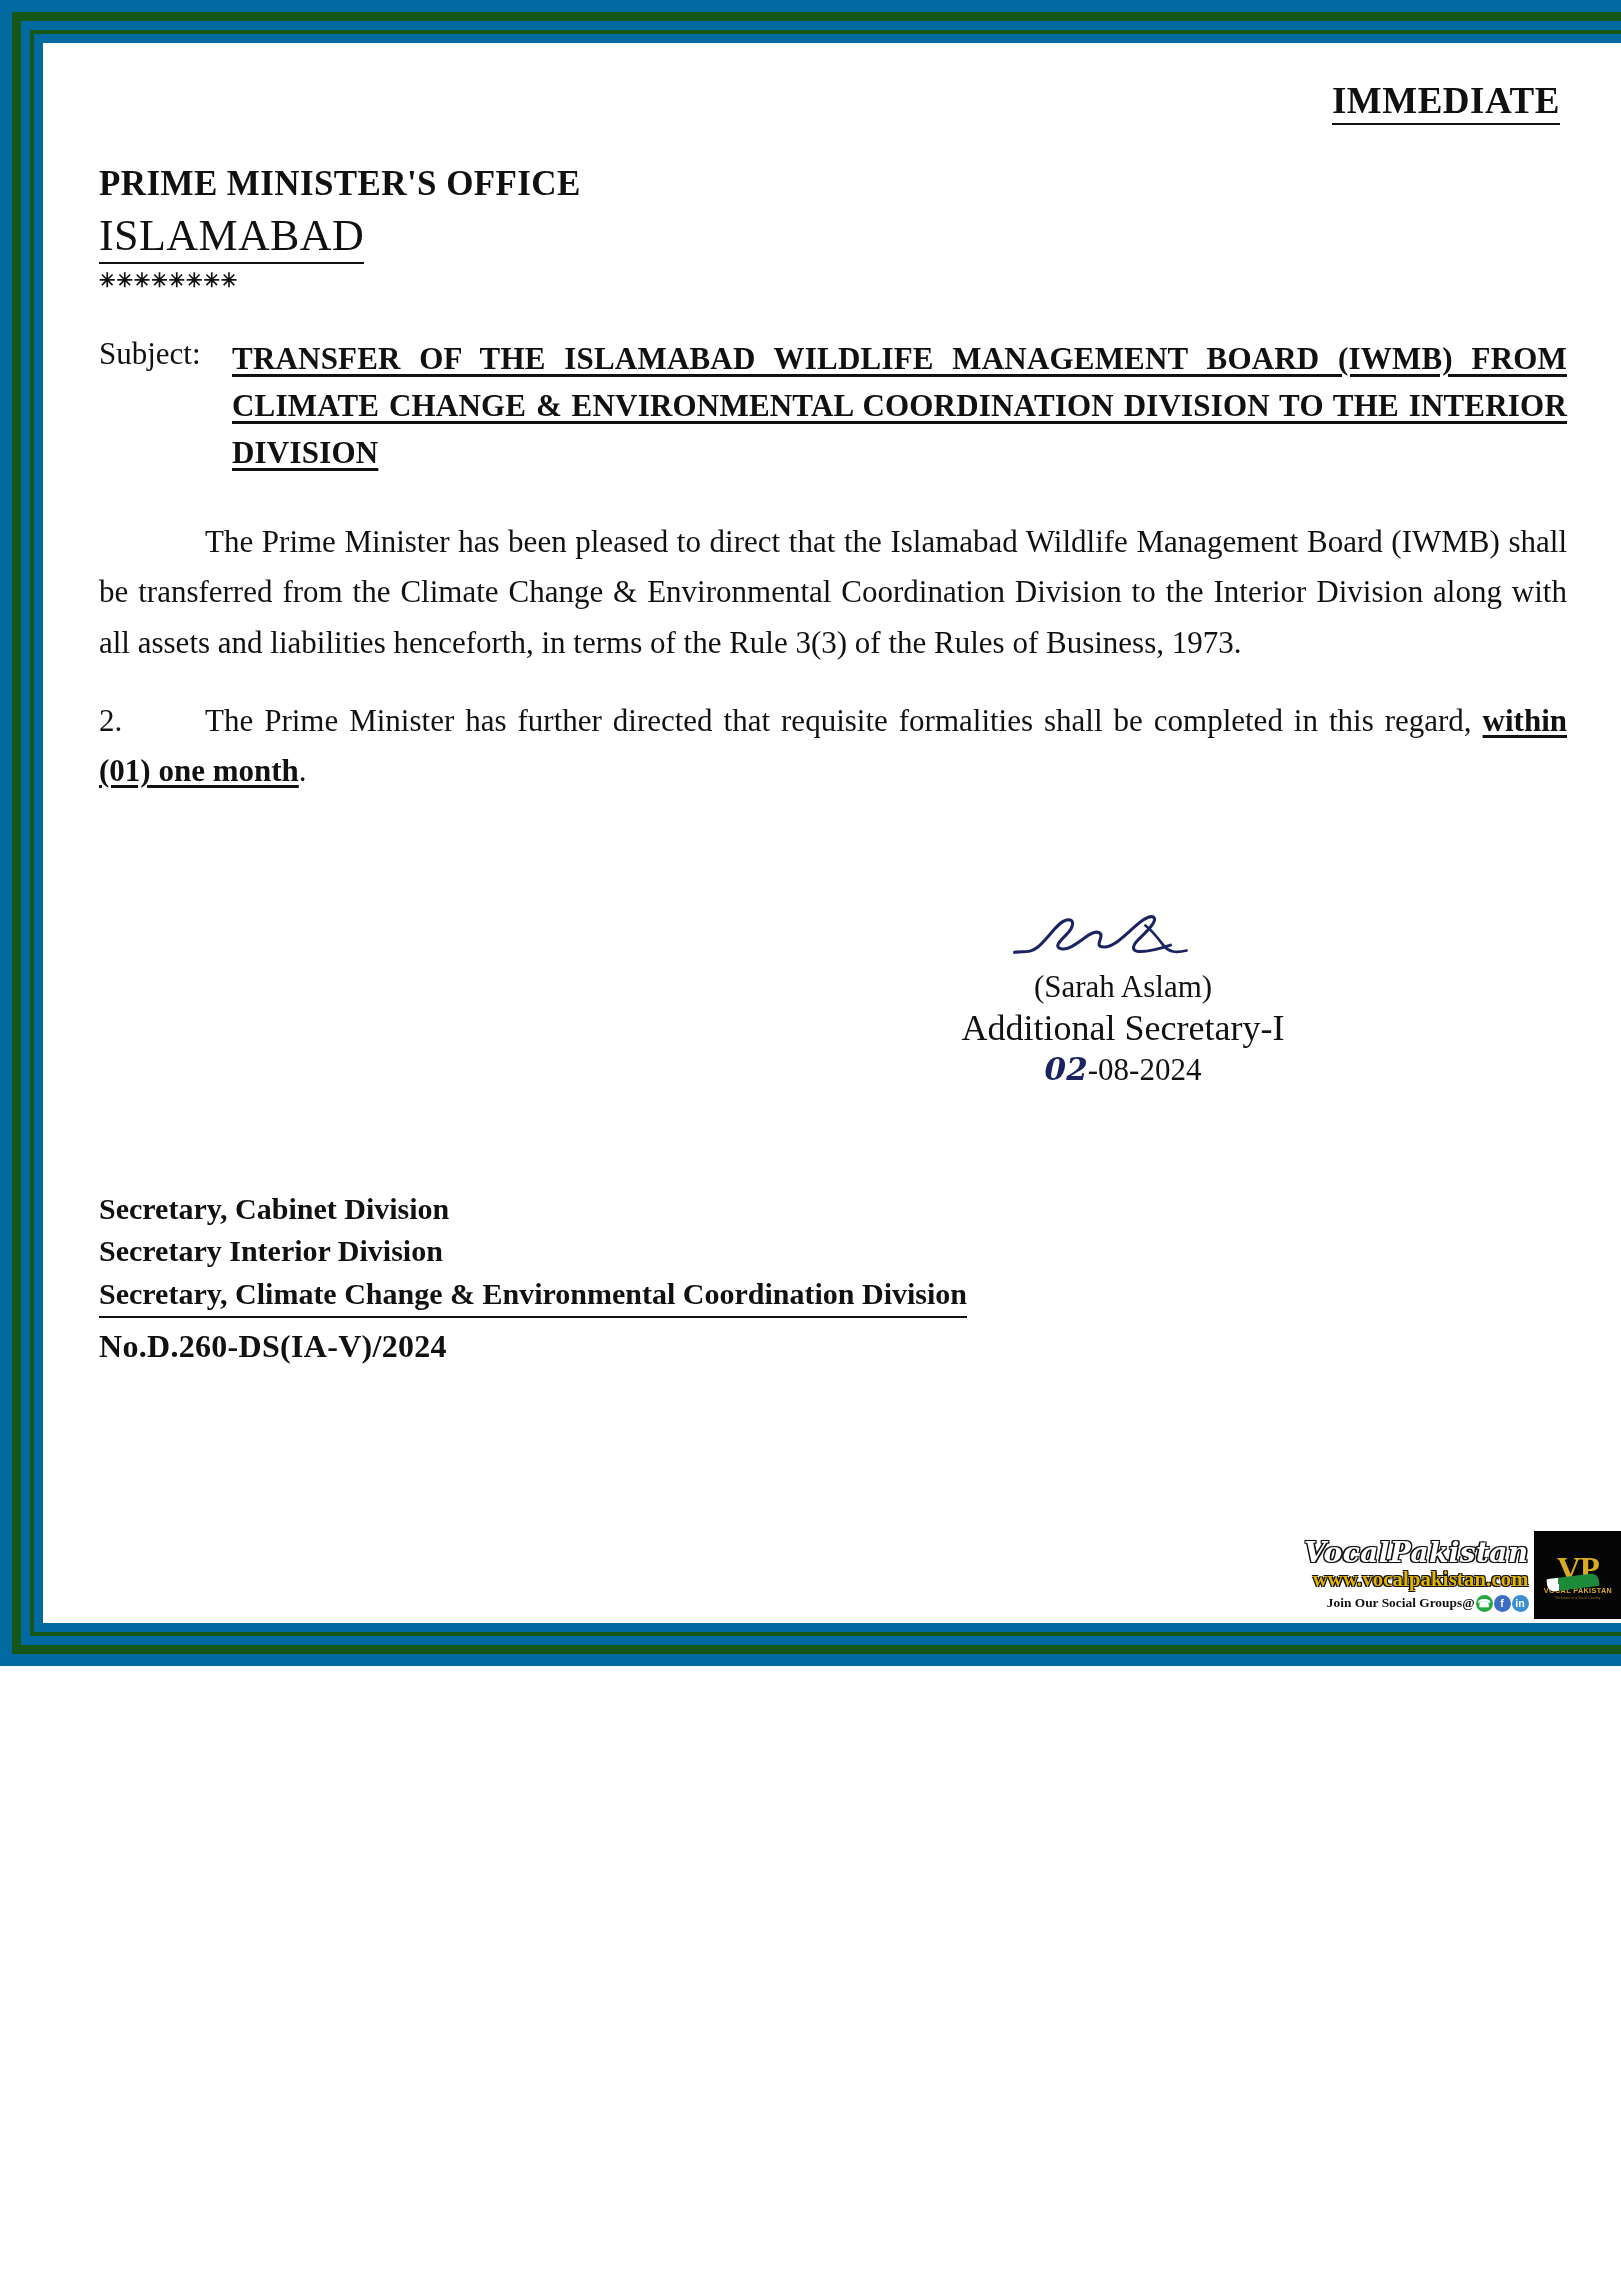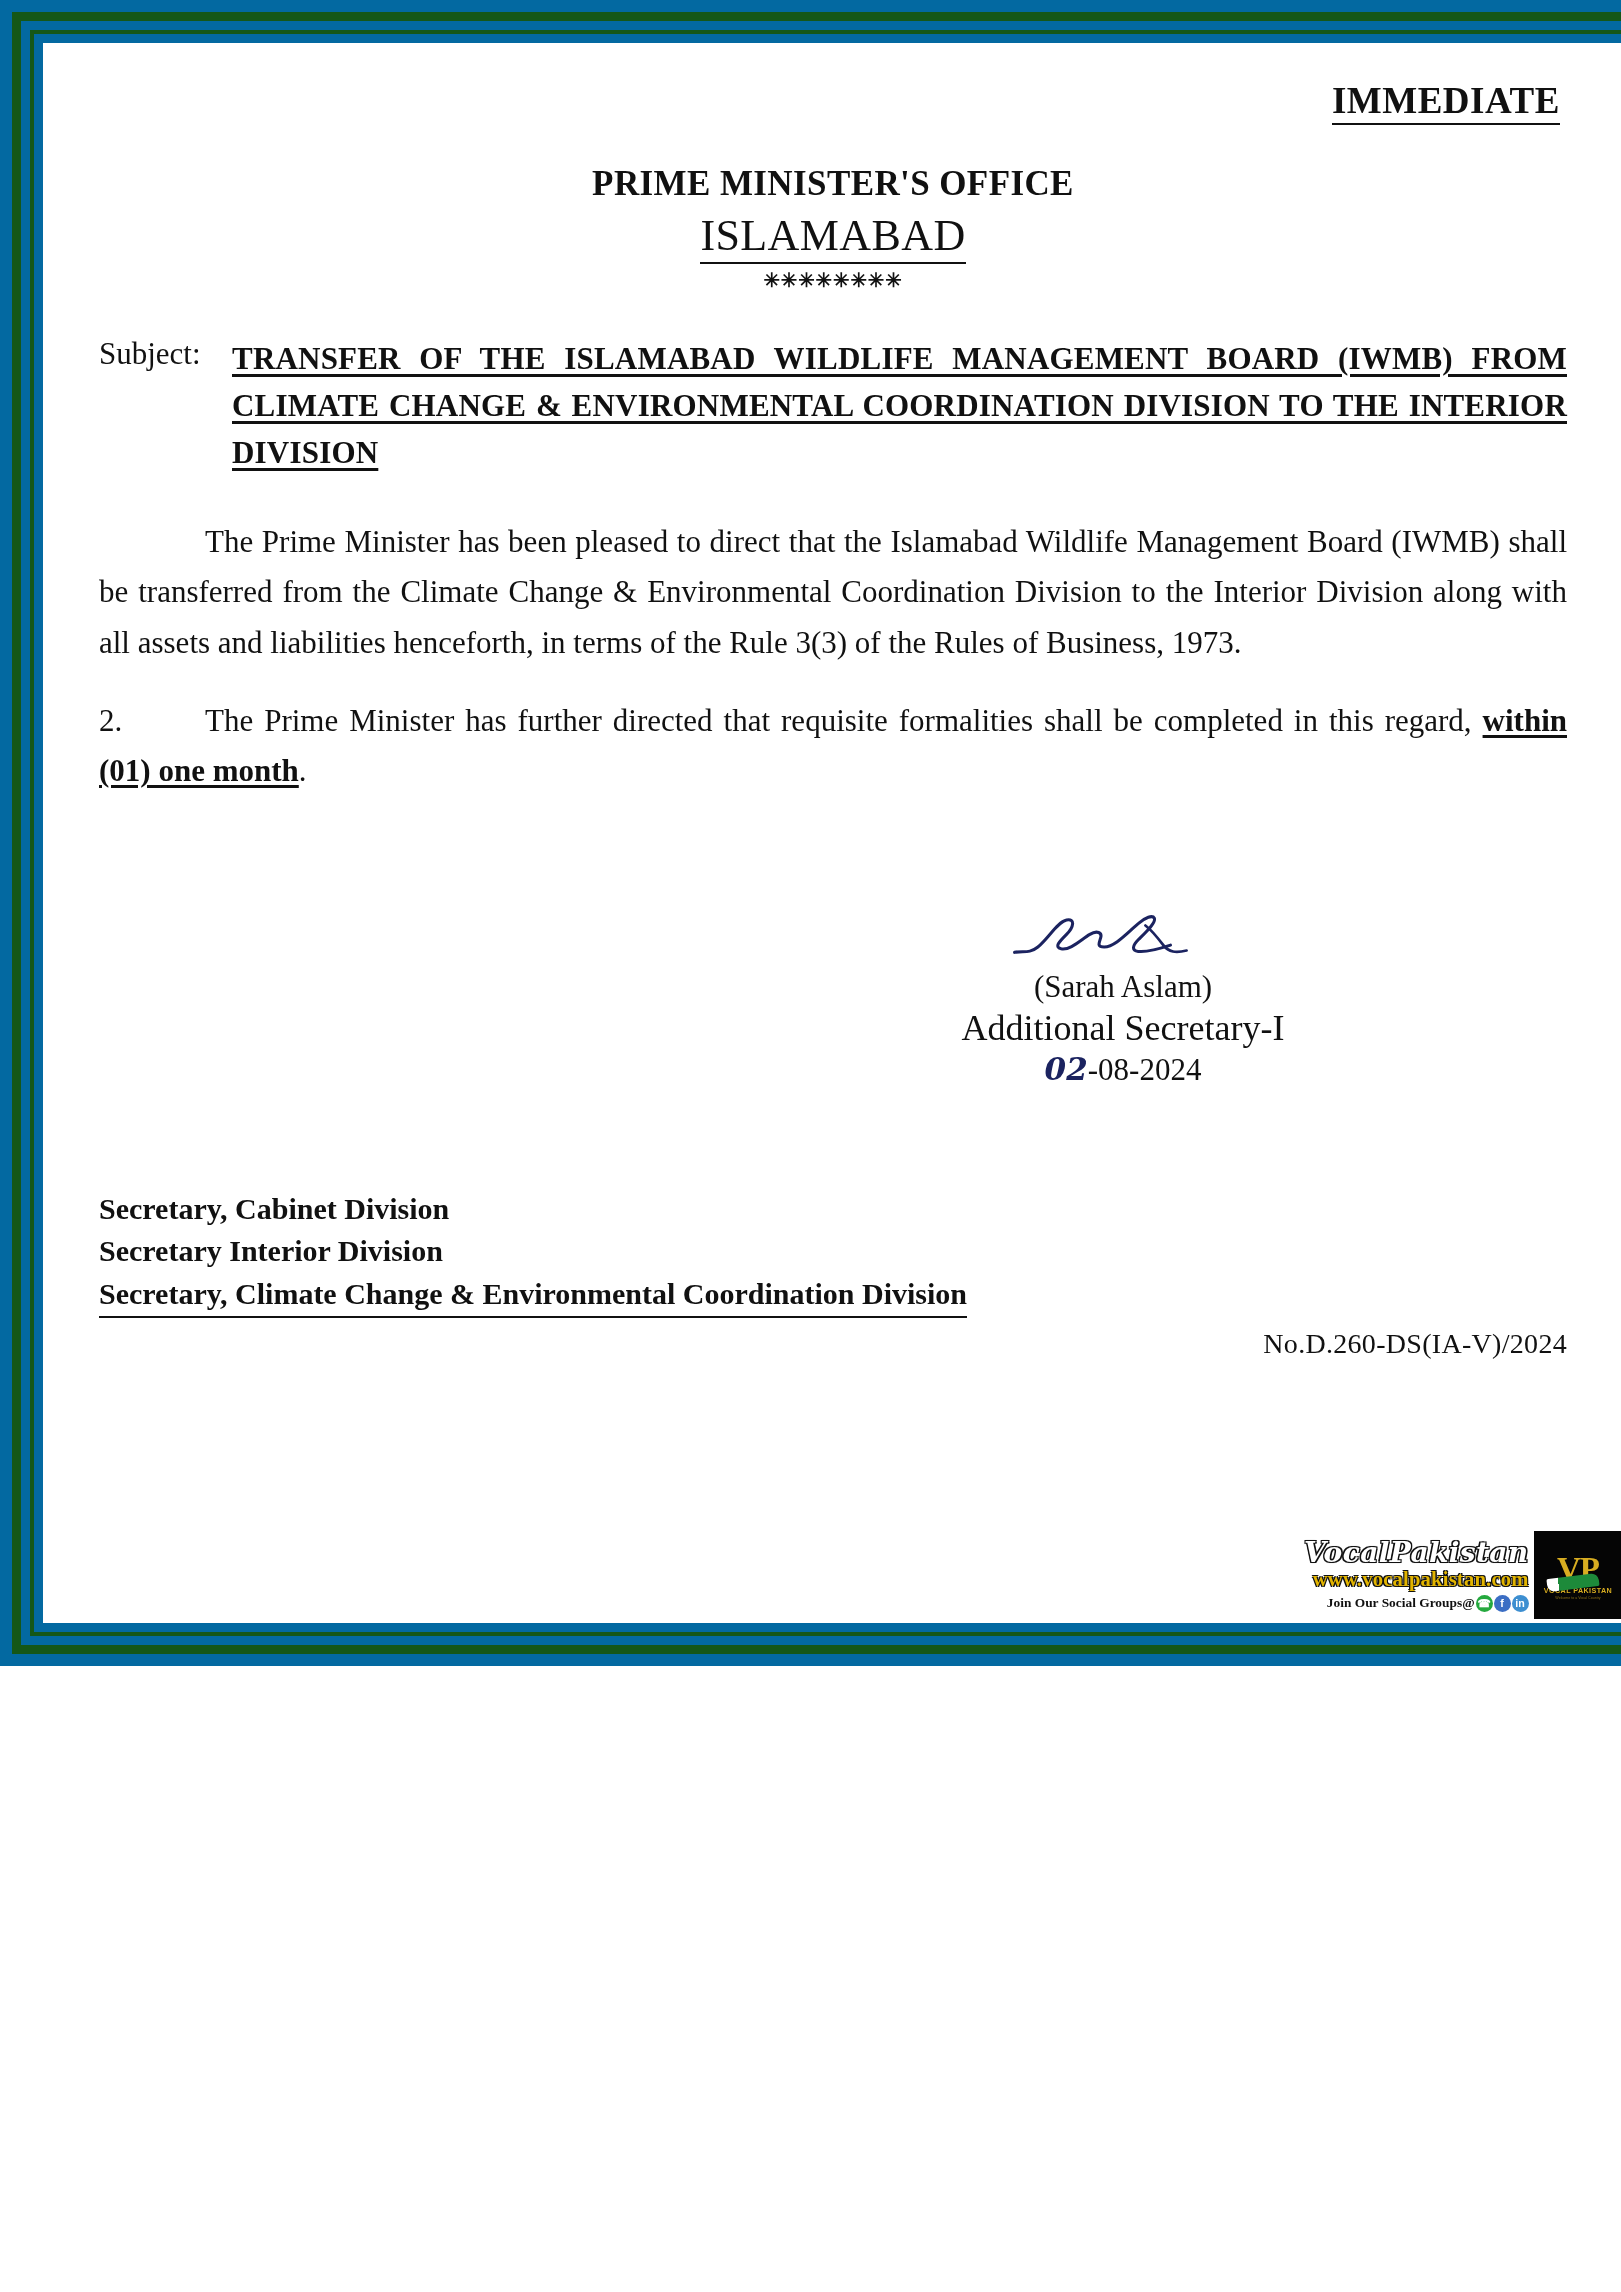--- a/index.html
+++ b/index.html
@@ -62,21 +62,21 @@
     font-weight: bold;
     font-size: 37px;
     letter-spacing: 0.5px;
     border-bottom: 2.7px solid #111;
     padding-bottom: 1.8px;
     display: inline-block;
     font-family: "Liberation Serif", "DejaVu Serif", serif;
   }
 
   .office-block {
-    text-align: center;
+    text-align: left;
     margin-top: 39px;
   }
   .office-line1 {
     font-weight: bold;
     font-size: 35px;
     letter-spacing: 0.4px;
     line-height: 1.12;
   }
   .office-line2 {
     font-weight: normal;
@@ -189,25 +189,24 @@
   }
   .dist-line {
     font-weight: bold;
   }
   .dist-line.underlined {
     display: inline-block;
     border-bottom: 2.7px solid #111;
     padding-bottom: 0.9px;
   }
   .file-no {
-    font-weight: normal;
-    font-size: 28px;
+    font-weight: bold;
+    font-size: 32px;
     margin-top: 5.4px;
     letter-spacing: 0.3px;
-    text-align: right;
   }
 
   
   .watermark {
     position: absolute;
     right: 47px;
     bottom: 47px;
     display: flex;
     align-items: stretch;
     height: 88px;

